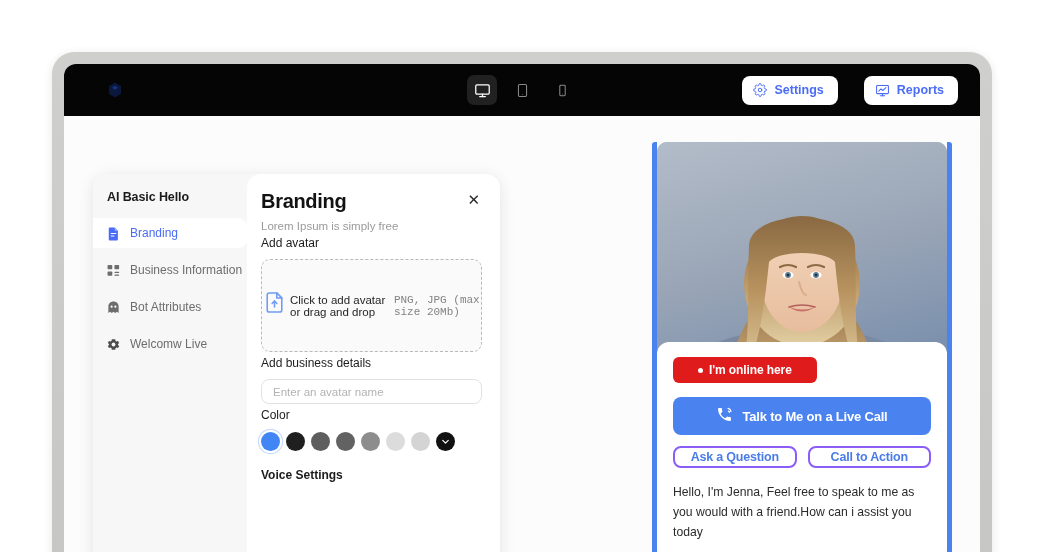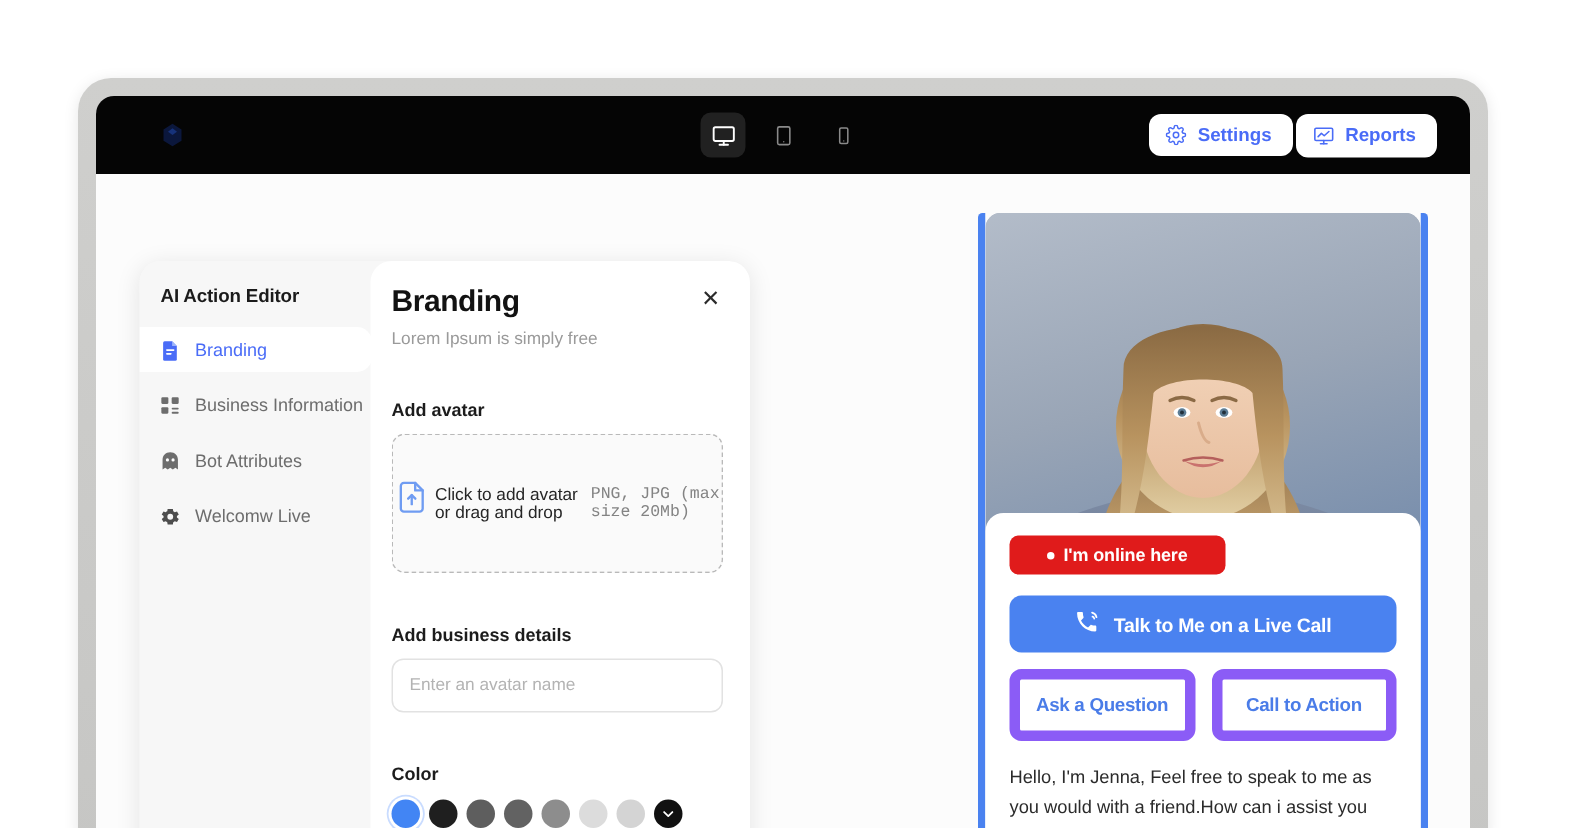--- a/index.html
+++ b/index.html
@@ -60,21 +60,21 @@
     width: 30px; height: 30px;
     border-radius: 7px;
     display: flex; align-items: center; justify-content: center;
     cursor: pointer;
   }
   .dev-btn.active { background: #212121; }
   .dev-btn svg { display: block; }
 
   .topbar-actions {
     margin-left: auto;
-    display: flex; align-items: center; gap: 2px;
+    display: flex; gap: 26px;
     padding-right: 6px;
   }
   .pill-btn {
     display: inline-flex; align-items: center; gap: 7px;
     background: #ffffff;
     color: #4a6cf7;
     border: none;
     border-radius: 8px;
     padding: 7px 14px 7px 11px;
     font-size: 12.5px;
@@ -160,23 +160,23 @@
     cursor: pointer;
     padding: 2px 2px;
     font-family: "Liberation Sans", sans-serif;
   }
   .panel-sub {
     margin-top: 7px;
     font-size: 11.5px;
     color: #9a9a9a;
   }
   .field-label {
-    margin-top: 34px;
+    margin-top: 4px;
     font-size: 12px;
-    font-weight: 700;
+    font-weight: 400;
     color: #1c1c1c;
   }
   .dropzone {
     margin-top: 9px;
     height: 93px;
     border: 1.6px dashed #b9b9b9;
     border-radius: 9px;
     background: #fafafa;
     display: flex; flex-direction: row;
     align-items: center; justify-content: center;
@@ -190,21 +190,21 @@
     font-weight: 500;
   }
   .dz-sub {
     font-size: 11px;
     color: #838383;
     font-family: Liberation Mono, monospace;
   }
   .text-input {
     margin-top: 9px;
     width: 100%;
-    height: 36px;
+    height: 25px;
     border: 1px solid #e2e2e2;
     border-radius: 8px;
     padding: 0 11px;
     font-size: 11.5px;
     color: #333;
     background: #fff;
     font-family: "Liberation Sans", sans-serif;
     outline: none;
   }
   .text-input::placeholder { color: #b3b3b3; }
@@ -301,23 +301,23 @@
     cursor: pointer;
     font-family: "Liberation Sans", sans-serif;
     letter-spacing: -0.2px;
   }
   .chip-row {
     margin-top: 11px;
     display: flex; gap: 11px;
   }
   .chip {
     flex: 1;
-    height: 48px;
-    background: #ffffff;
-    border: 7px solid #8b5cf6;
+    height: 22px;
+    background: #ffffff;
+    border: 2px solid #8b5cf6;
     border-radius: 8px;
     color: #4a7ce8;
     font-size: 12.5px;
     font-weight: 700;
     cursor: pointer;
     font-family: "Liberation Sans", sans-serif;
     letter-spacing: -0.2px;
   }
   .bot-msg {
     margin-top: 14px;
@@ -387,21 +387,21 @@
             <span>Reports</span>
           </button>
         </div>
       </div>
 
       <div class="canvas">
 
         <div class="editor">
 
           <div class="editor-side">
-            <div class="editor-title">AI Action Editor</div>
+            <div class="editor-title">AI Basic Hello</div>
 
             <div class="nav-item active">
               <span class="nav-ico">
                 <svg width="15" height="15" viewBox="0 0 24 24">
                   <path d="M6 2.5h8l5 5v14a1.6 1.6 0 0 1-1.6 1.6H6A1.6 1.6 0 0 1 4.4 21.5V4.1A1.6 1.6 0 0 1 6 2.5z" fill="#4a6cf7"></path>
                   <path d="M14 2.5l5 5h-5z" fill="#9fb6fb"></path>
                   <rect x="7.5" y="11" width="9" height="1.7" rx="0.85" fill="#ffffff"></rect>
                   <rect x="7.5" y="15" width="6" height="1.7" rx="0.85" fill="#ffffff"></rect>
                 </svg>
               </span>

